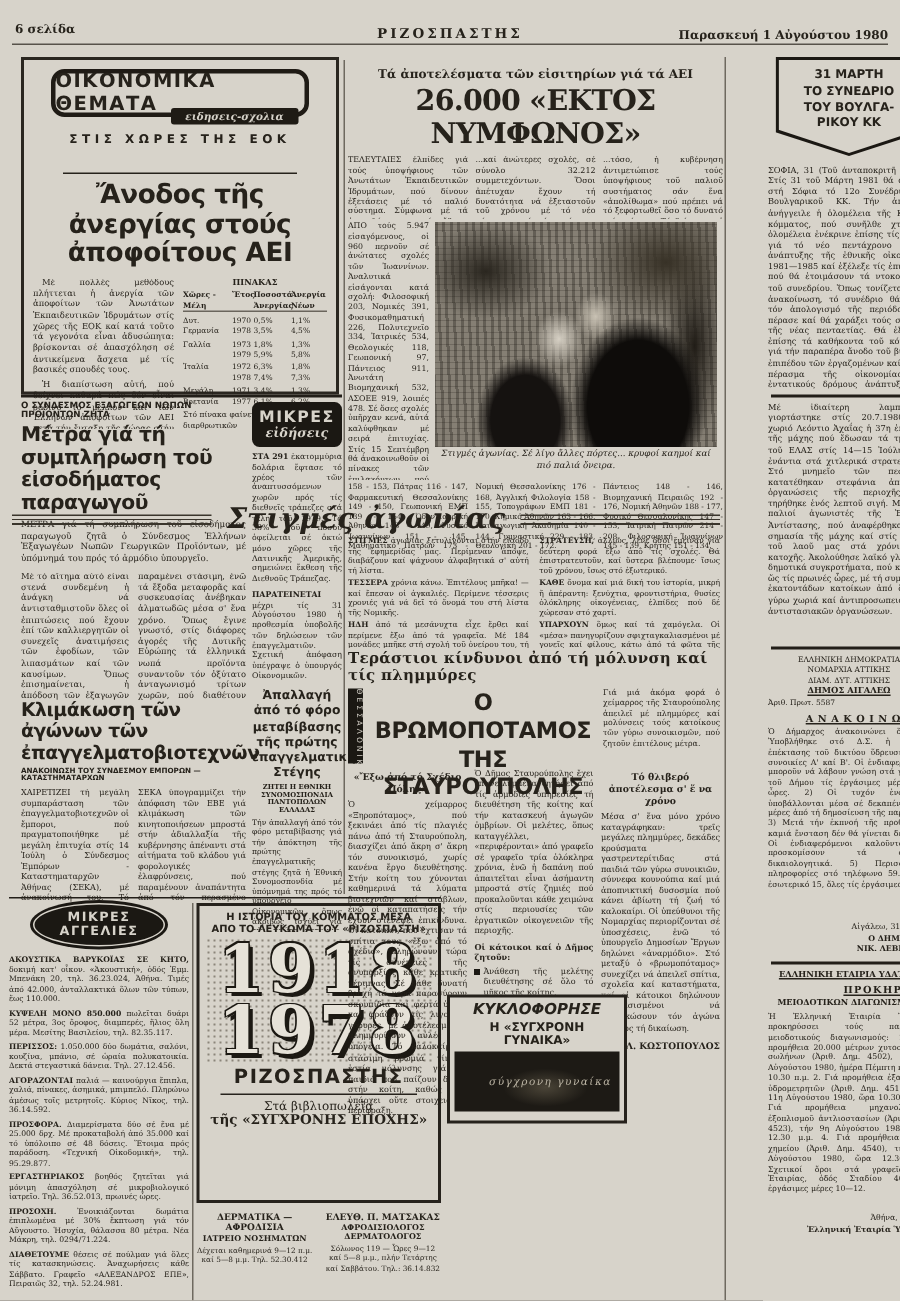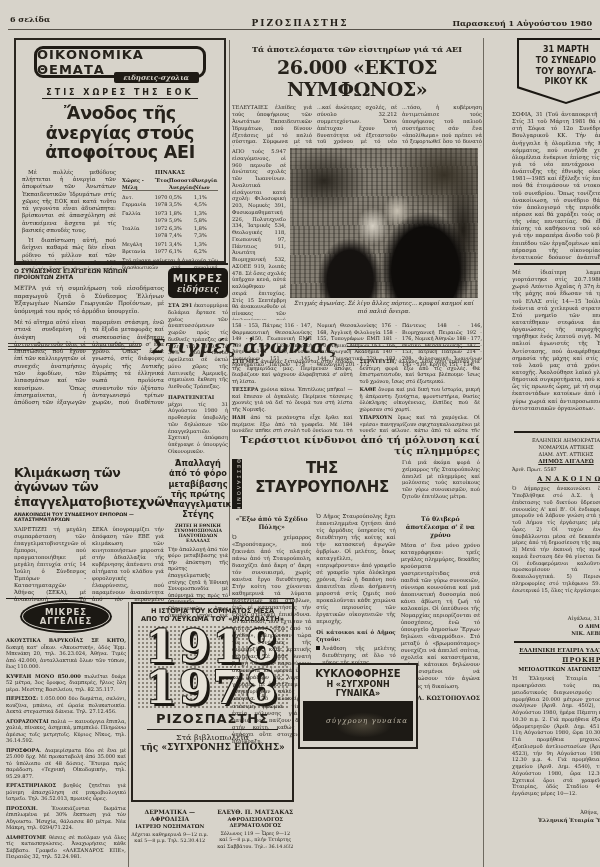--- a/index.html
+++ b/index.html
@@ -20,21 +20,21 @@
 
   
   #econ{position:absolute;left:14px;top:38px;width:212px;height:225px;
         border:2px solid #2a2620;padding:4px 6px;box-sizing:border-box;}
   .banner{position:relative;margin:2px 12px 10px;border:3px solid #1f1b15;border-radius:9px;
           height:26px;display:flex;align-items:center;justify-content:center;}
   .banner .t{font-size:13px;font-weight:bold;letter-spacing:1px;font-family:"DejaVu Sans",sans-serif;}
   .banner .s{position:absolute;right:4px;bottom:-8px;background:#1f1b15;color:#d7d3ca;
              font-size:7px;font-style:italic;font-weight:bold;padding:1px 10px;border-radius:2px;}
   .econ-kick{margin:10px auto 0;width:fit-content;font-size:8px;letter-spacing:3px;
-             border-bottom:1px solid #26221b;padding:0 4px 1px;}
+             border-bottom:1px solid #26221b;padding:0 4px 18px;}
   .econ-head{font-size:17.5px;line-height:1.12;font-weight:bold;text-align:center;margin-top:5px;
              font-family:"DejaVu Sans",sans-serif;letter-spacing:-.3px;}
   .econ-body{display:flex;gap:6px;margin-top:6px;height:100px;overflow:hidden;}
   .econ-body .col{width:94px;font-size:5.6px;line-height:1.3;}
   .econ-body .col p{margin:0 0 3px;text-indent:6px;}
   .tblw{flex:1;font-size:5px;}
   .tbl-title{text-align:center;font-weight:bold;font-size:5.5px;margin-bottom:2px;}
   .tr{display:grid;grid-template-columns:34% 15% 26% 25%;margin-bottom:2px;}
   .tr.h{font-weight:bold;border-bottom:.5px solid #6a655c;margin-bottom:3px;}
   .td{white-space:pre-line;line-height:1.35;}
@@ -136,37 +136,37 @@
   #stigdiv{position:absolute;left:8px;top:336px;width:472px;height:20px;display:flex;align-items:center;}
   #stigdiv .band{flex:1;height:7px;background:repeating-linear-gradient(to bottom,#3a352c 0 1px,transparent 1px 3px);}
   #stigdiv .ttl{font-family:"DejaVu Serif",serif;font-style:italic;font-weight:bold;font-size:19px;
                 margin:16px 10px;white-space:nowrap;}
   #stigbody{position:absolute;left:232px;top:358px;width:248px;height:74px;display:flex;gap:7px;overflow:hidden;}
   #stigbody .scol{flex:1;font-size:5.1px;line-height:1.28;text-align:justify;}
   #stigbody p{margin:0 0 2px;}
 
   
   #stav{position:absolute;left:232px;top:434px;width:248px;height:433px;}
-  #stav .kick{text-align:right;font-size:10px;font-weight:bold;font-family:"DejaVu Serif",serif;
+  #stav .kick{text-align:left;font-size:10px;font-weight:bold;font-family:"DejaVu Serif",serif;
               letter-spacing:.2px;}
   .stavhead{display:flex;gap:4px;margin-top:3px;height:50px;}
   .vlabel{width:10px;background:#1b1813;color:#d7d3ca;writing-mode:vertical-rl;text-orientation:mixed;
           font-size:5px;letter-spacing:2px;text-align:center;font-family:"DejaVu Sans",sans-serif;}
   .stavhead .hl{width:152px;font-size:15px;line-height:1.25;font-weight:bold;text-align:center;
                 font-family:"DejaVu Sans",sans-serif;letter-spacing:-.3px;}
   .stavhead .lede{flex:1;font-size:5.2px;line-height:1.3;text-align:justify;}
   .stavbody{position:relative;display:flex;gap:5px;margin-top:4px;height:372px;overflow:hidden;}
   .stavbody .scol{flex:1;font-size:5.4px;line-height:1.3;text-align:justify;}
   .subhead{font-size:6.2px;font-weight:bold;text-align:center;margin:2px 0 3px;}
   .blt{margin:0 0 3px;display:flex;gap:2px;}
   .blt .sq{flex:0 0 4px;height:4px;background:#1b1813;margin-top:1px;}
   .byline{text-align:right;font-weight:bold;font-size:6px;margin-top:4px;}
   #magad{position:absolute;left:66px;top:150px;width:120px;height:86px;background:#d7d3ca;
          border:2px solid #26221c;box-sizing:border-box;padding:3px;text-align:center;z-index:5;}
-  #magad .m1{font-size:10px;font-weight:bold;font-family:"DejaVu Sans",sans-serif;}
+  #magad .m1{font-size:10px;font-weight:bold;font-family:"DejaVu Sans",sans-serif;font-style:italic;}
   #magad .m2{font-size:8px;font-weight:bold;margin-top:1px;font-family:"DejaVu Sans",sans-serif;}
   .cover{margin-top:3px;height:40px;background:#1d1a15;
          background-image:radial-gradient(ellipse 40px 18px at 55% 60%, #4a4437 0%, transparent 70%);
          display:flex;align-items:center;justify-content:center;}
   .cover span{color:#b9b2a2;font-size:7px;font-style:italic;letter-spacing:1px;margin-left:18px;}
 
   
   #side{position:absolute;left:512px;top:38px;width:108px;height:829px;}
   .pennant{position:relative;width:98px;height:66px;margin:0 auto;
            clip-path:polygon(0 0,100% 0,100% 76%,50% 100%,0 76%);background:#1b1813;}
@@ -273,20 +273,21 @@
           </div>
         <div class="tbl-note">Στό πίνακα φαίνεται ἡ ἀναλογία τῶν διαρθρωτικῶν στά συνολικά ποσοστά τῶν ἀνέργων τῆς κάθε μιᾶς ἀπό τίς τέσσερις αὐτές χῶρες τῆς ΕΟΚ.</div>
       </div>
     </div>
   </div>
 
   <div class="hrule" style="left:14px;top:263px;width:214px;height:2px;"></div>
 
   <div id="metra">
     <div class="kick">Ο ΣΥΝΔΕΣΜΟΣ ΕΞΑΓΩΓΕΩΝ ΝΩΠΩΝ ΠΡΟΪΟΝΤΩΝ ΖΗΤΑ</div>
+    <div class="head">Μέτρα γιά τή συμπλήρωση τοῦ εἰσοδήματος παραγωγοῦ</div>
     <div class="intro">ΜΕΤΡΑ γιά τή συμπλήρωση τοῦ εἰσοδήματος παραγωγοῦ ζητᾶ ὁ Σύνδεσμος Ἑλλήνων Ἐξαγωγέων Νωπῶν Γεωργικῶν Προϊόντων, μέ ὑπόμνημά του πρός τό ἁρμόδιο ὑπουργεῖο.</div>
     <div class="cols">Μέ τό αἴτημα αὐτό εἶναι στενά συνδεμένη ἡ ἀνάγκη νά ἀντισταθμιστοῦν ὅλες οἱ ἐπιπτώσεις πού ἔχουν ἐπί τῶν καλλιεργητῶν οἱ συνεχεῖς ἀνατιμήσεις τῶν ἐφοδίων, τῶν λιπασμάτων καί τῶν καυσίμων. Ὅπως ἐπισημαίνεται, ἡ ἀπόδοση τῶν ἐξαγωγῶν παραμένει στάσιμη, ἐνῶ τά ἔξοδα μεταφορᾶς καί συσκευασίας ἀνέβηκαν ἁλματωδῶς μέσα σ' ἕνα χρόνο. Ὅπως ἔγινε γνωστό, στίς διάφορες ἀγορές τῆς Δυτικῆς Εὐρώπης τά ἑλληνικά νωπά προϊόντα συναντοῦν τόν ὀξύτατο ἀνταγωνισμό τρίτων χωρῶν, πού διαθέτουν τήν παραγωγή τους σέ χαμηλότερες τιμές χάρη στίς ἐπιδοτήσεις. Ὁ Σύνδεσμος ζητᾶ νά καθιερωθεῖ σύστημα ἐξισωτικῶν εἰσφορῶν καί ἄμεση ἐπιστροφή τῶν δασμῶν μέ βάση τό Ν. 1262/80.</div>
   </div>
 
   <div id="briefs">
     <div class="briefbox">
       <span class="l1">ΜΙΚΡΕΣ</span>
       <span class="l2">εἰδήσεις</span>
     </div>
     <div class="brief-items">
@@ -395,20 +396,21 @@
         <p><b>ΚΑΘΕ</b> <span>ὄνομα καί μιά δική του ἱστορία, μικρή ἤ ἀπέραντη: ξενύχτια, φροντιστήρια, θυσίες ὁλόκληρης οἰκογένειας, ἐλπίδες πού δέ χώρεσαν στό χαρτί.</span></p>
         <p><b>ΥΠΑΡΧΟΥΝ</b> <span>ὅμως καί τά χαμόγελα. Οἱ «μέσα» πανηγυρίζουν σφιχταγκαλιασμένοι μέ γονεῖς καί φίλους, κάτω ἀπό τά φῶτα τῆς Σταδίου.</span></p>
       </div>
   </div>
 
   <div id="stav">
     <div class="kick">Τεράστιοι κίνδυνοι ἀπό τή μόλυνση καί τίς πλημμύρες</div>
     <div class="stavhead">
       <div class="vlabel">ΘΕΣΣΑΛΟΝΙΚΗ</div>
       <div class="hl">
+        <div>Ο ΒΡΩΜΟΠΟΤΑΜΟΣ</div>
         <div>ΤΗΣ ΣΤΑΥΡΟΥΠΟΛΗΣ</div>
       </div>
       <div class="lede">Γιά μιά ἀκόμα φορά ὁ χείμαρρος τῆς Σταυρούπολης ἀπειλεῖ μέ πλημμύρες καί μολύνσεις τούς κατοίκους τῶν γύρω συνοικισμῶν, πού ζητοῦν ἐπιτέλους μέτρα.</div>
     </div>
     <div class="stavbody">
       <div class="scol">
         <div class="subhead">«Ἔξω ἀπό τό Σχέδιο Πόλης»</div>
         <span>Ὁ χείμαρρος «Ξηροπόταμος», πού ξεκινάει ἀπό τίς πλαγιές πάνω ἀπό τή Σταυρούπολη, διασχίζει ἀπό ἄκρη σ' ἄκρη τόν συνοικισμό, χωρίς κανένα ἔργο διευθέτησης. Στήν κοίτη του χύνονται καθημερινά τά λύματα βιοτεχνιῶν καί στάβλων, ἐνῶ οἱ καταπατήσεις τήν ἔχουν στενέψει ἐπικίνδυνα. Οἱ κάτοικοι, πού ἔχτισαν τά σπίτια τους «ἔξω ἀπό τό σχέδιο», πληρώνουν τώρα τίς συνέπειες τῆς ἀνυπαρξίας κάθε κρατικῆς μέριμνας. Σέ κάθε δυνατή βροχή τά νερά παρασύρουν σκουπίδια καί φερτά ὑλικά καί φράζουν τίς λιγοστές γέφυρες, μέ ἀποτέλεσμα νά πλημμυρίζουν αὐλές καί ὑπόγεια. Τό καλοκαίρι ἡ στάσιμη βρωμιά γίνεται ἑστία μόλυνσης γιά τά παιδιά πού παίζουν δίπλα στήν κοίτη, καθώς δέν ὑπάρχει οὔτε στοιχειώδης περίφραξη.</span>
       </div>
       <div class="scol">

